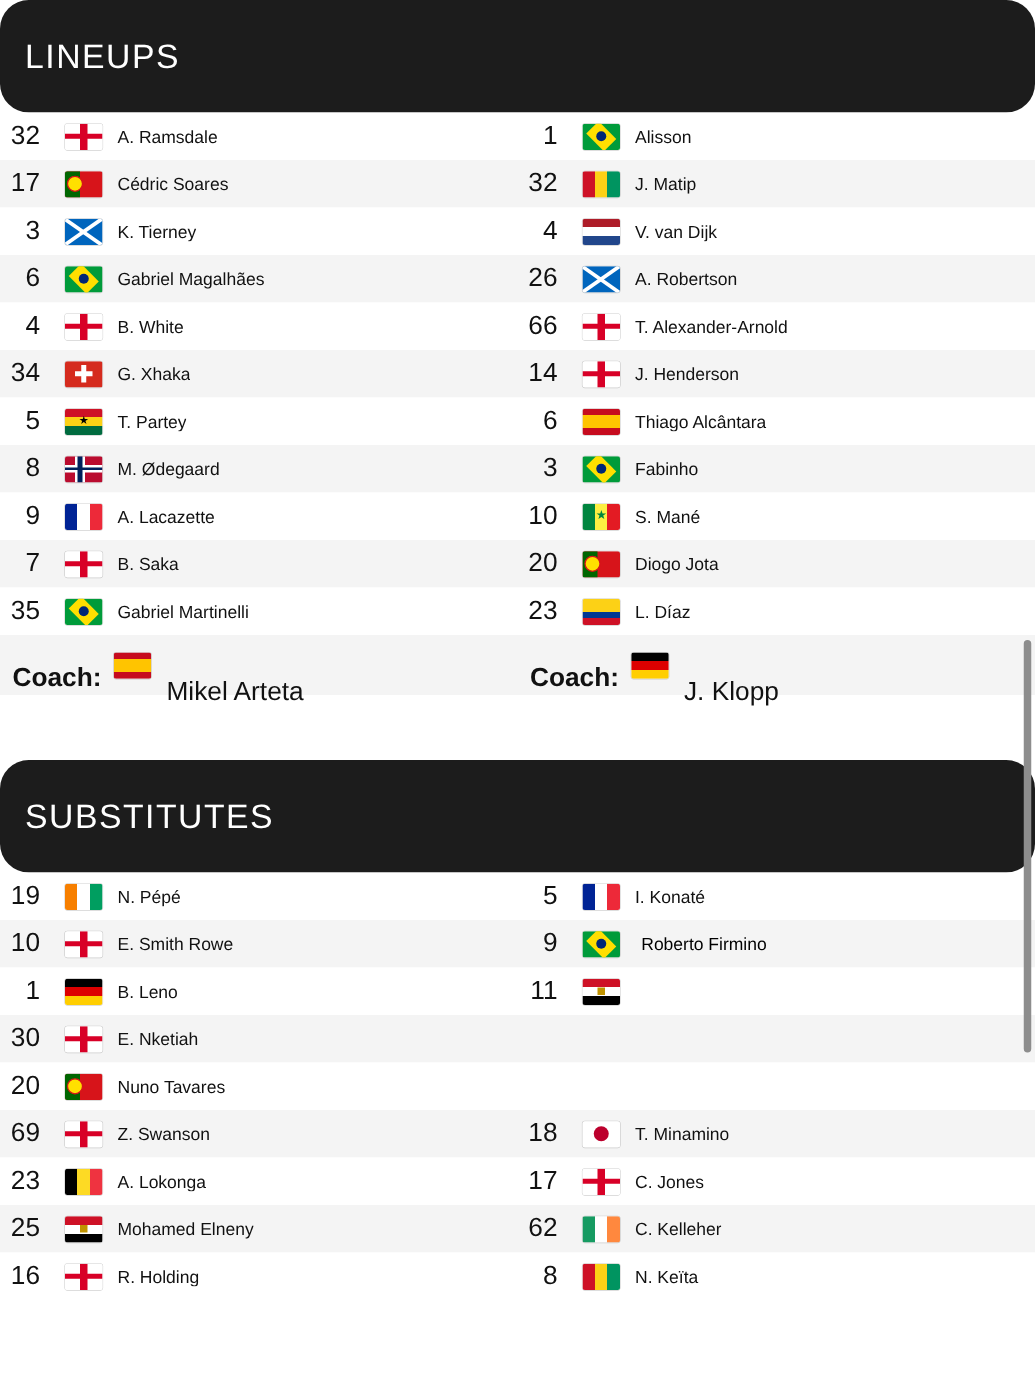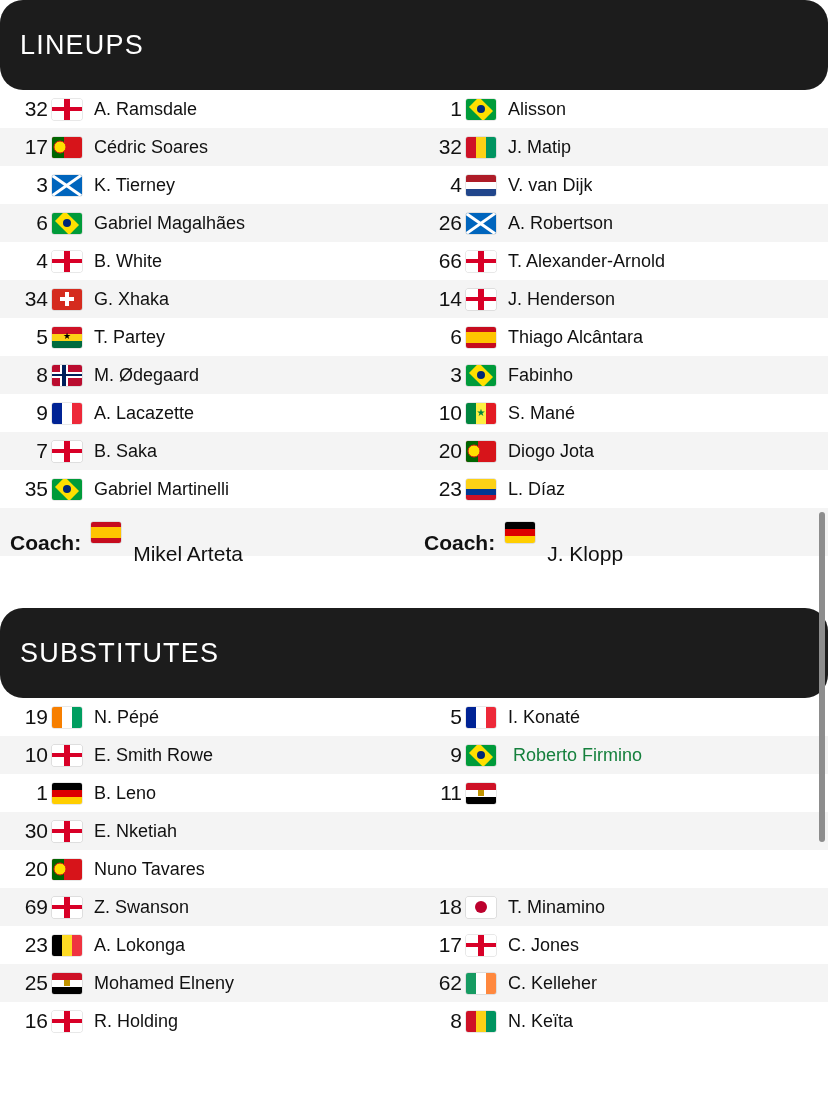--- a/index.html
+++ b/index.html
@@ -40,43 +40,43 @@
 
   .side {
     width: 50%;
     display: flex;
     align-items: center;
     height: 100%;
   }
   .num {
     width: 52px;
     text-align: right;
-    padding-right: 4px;
+    padding-right: 20px;
     font-size: 21px;
     color: #111111;
     flex: 0 0 52px;
   }
   .flag {
     width: 30px;
     height: 21px;
     flex: 0 0 30px;
     border-radius: 2px;
     overflow: hidden;
     position: relative;
     box-shadow: 0 0 0 0.5px rgba(0,0,0,0.18);
   }
   .pname {
     padding-left: 12px;
-    font-size: 18px;
+    font-size: 14px;
     color: #111111;
     white-space: nowrap;
     overflow: hidden;
     text-overflow: ellipsis;
   }
-  .pname.dim { color: #15803d; padding-left: 17px; }
+  .pname.dim { color: #000000; padding-left: 17px; }
 
   .coach-row {
     display: flex;
     width: 100%;
     height: 48px;
     align-items: center;
     background: #f4f4f4;
   }
   .coach-side {
     width: 50%;

